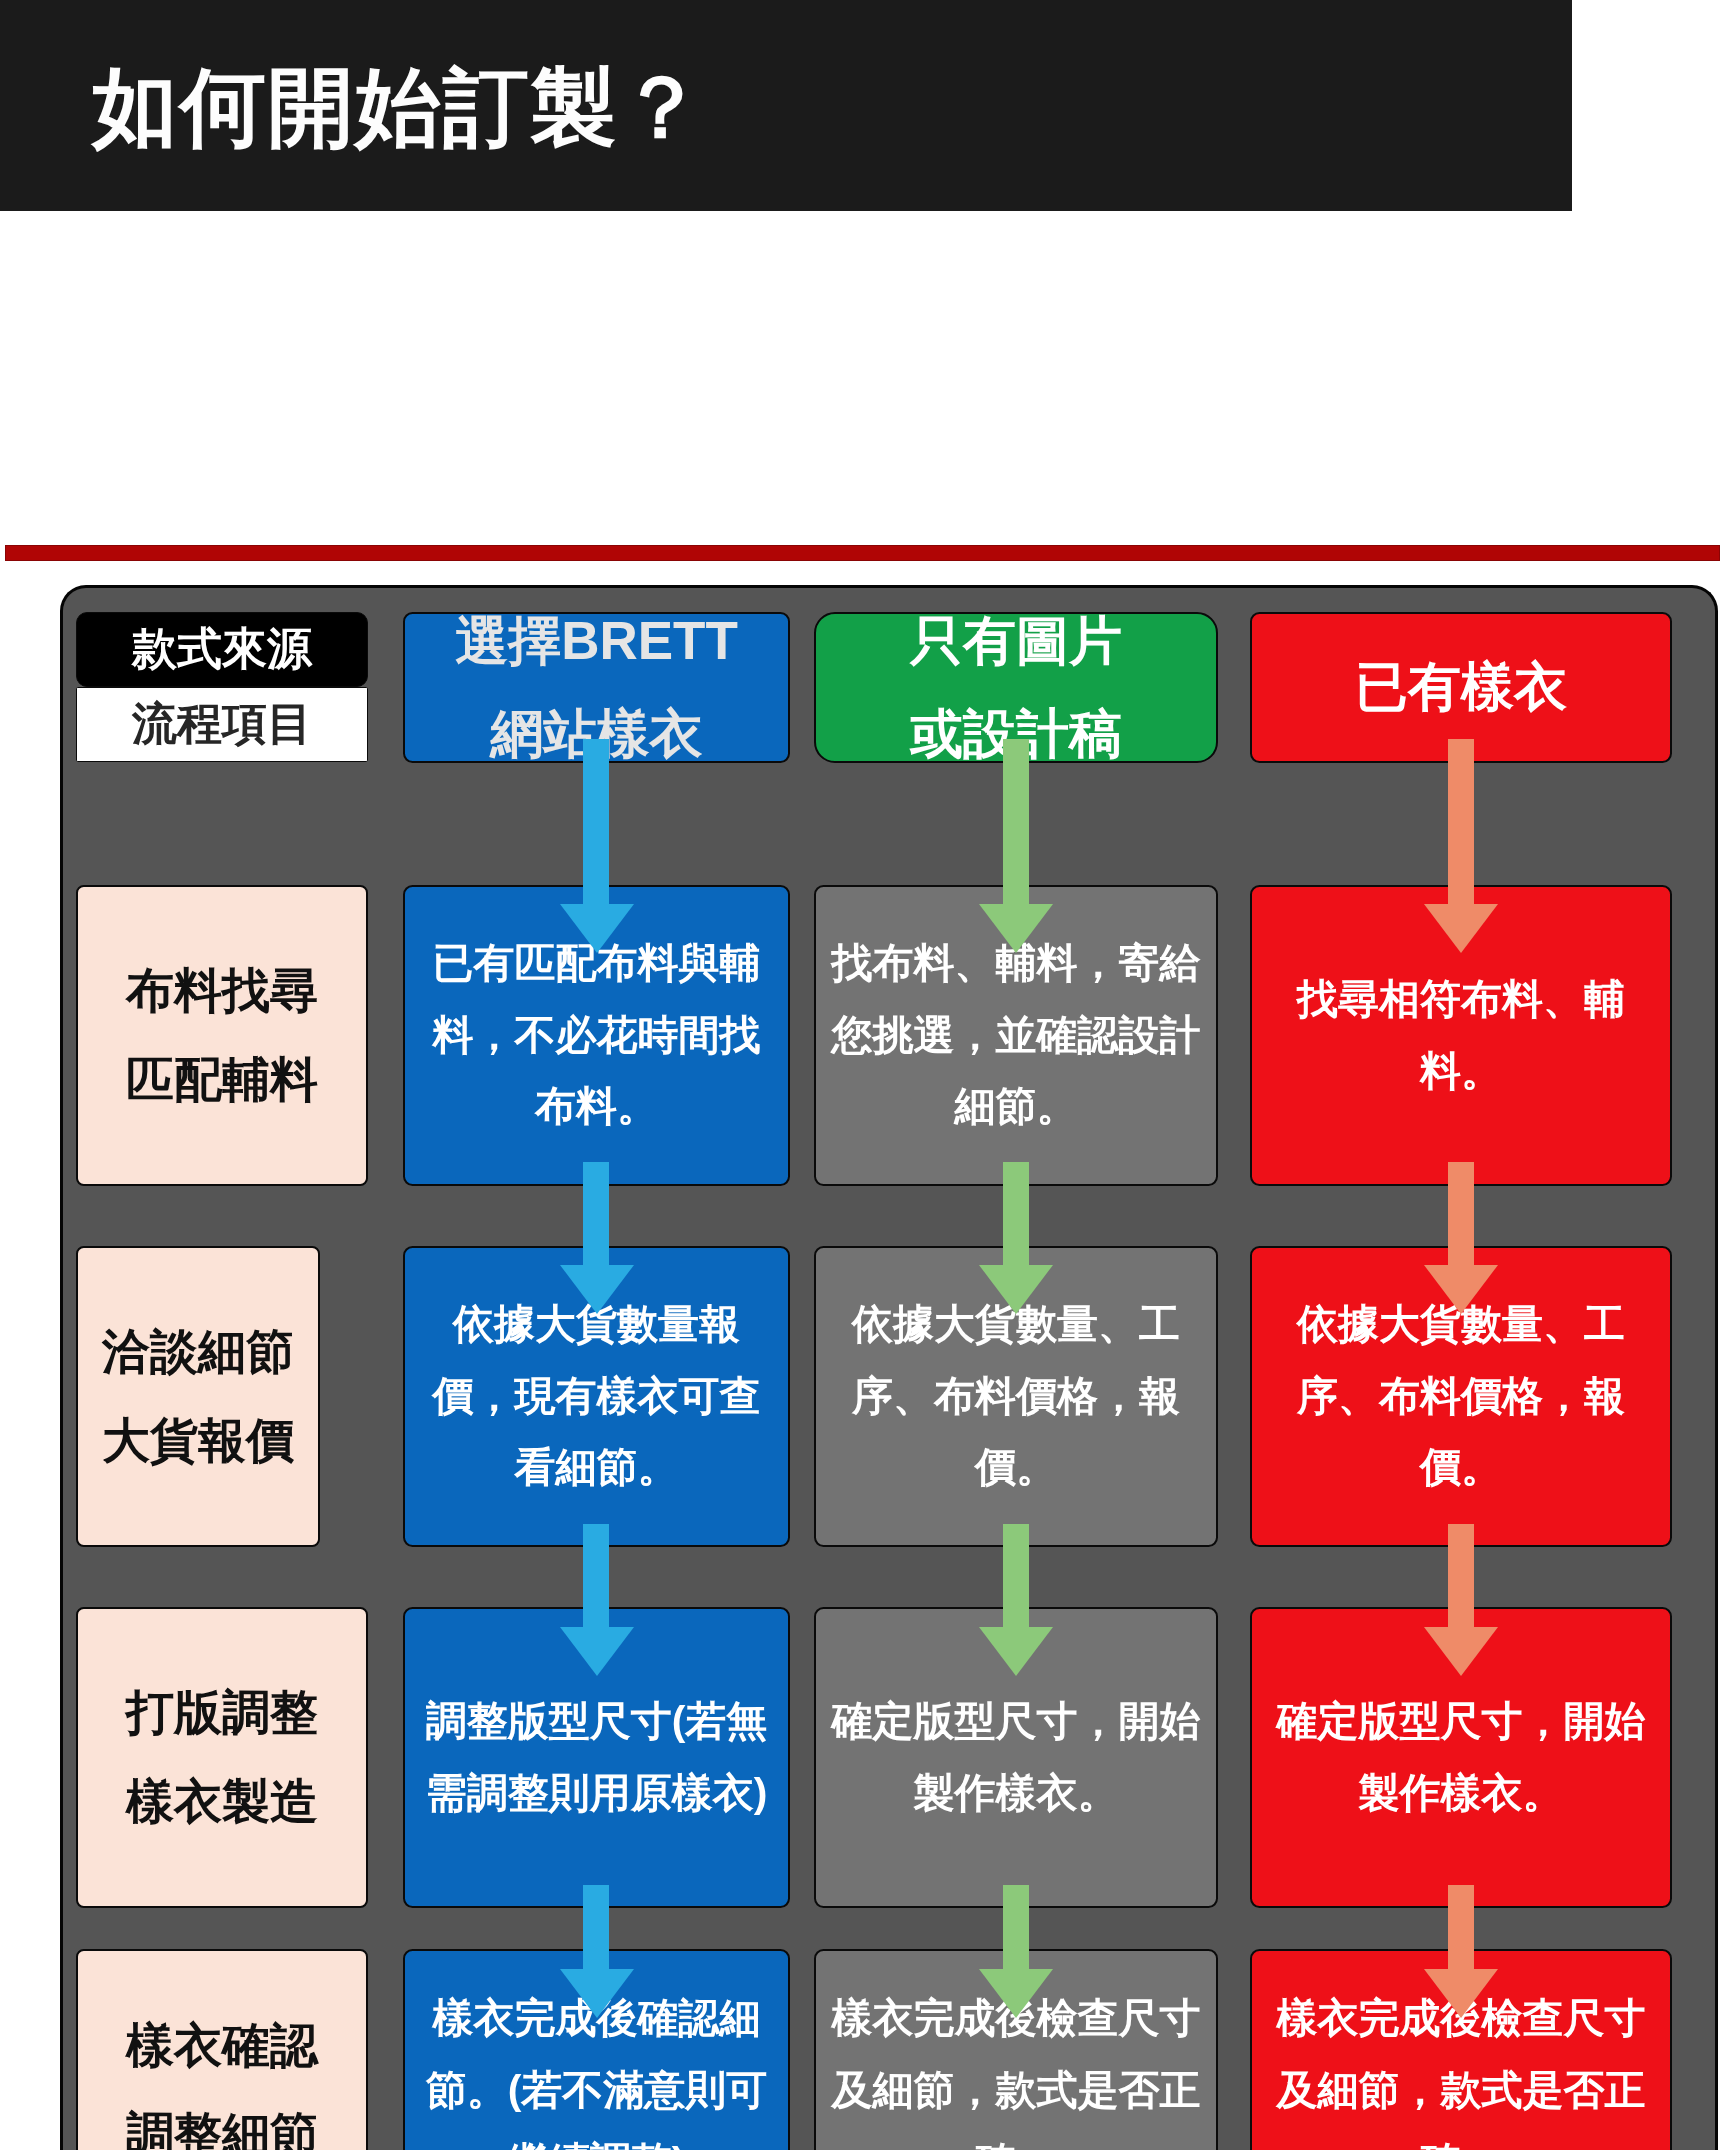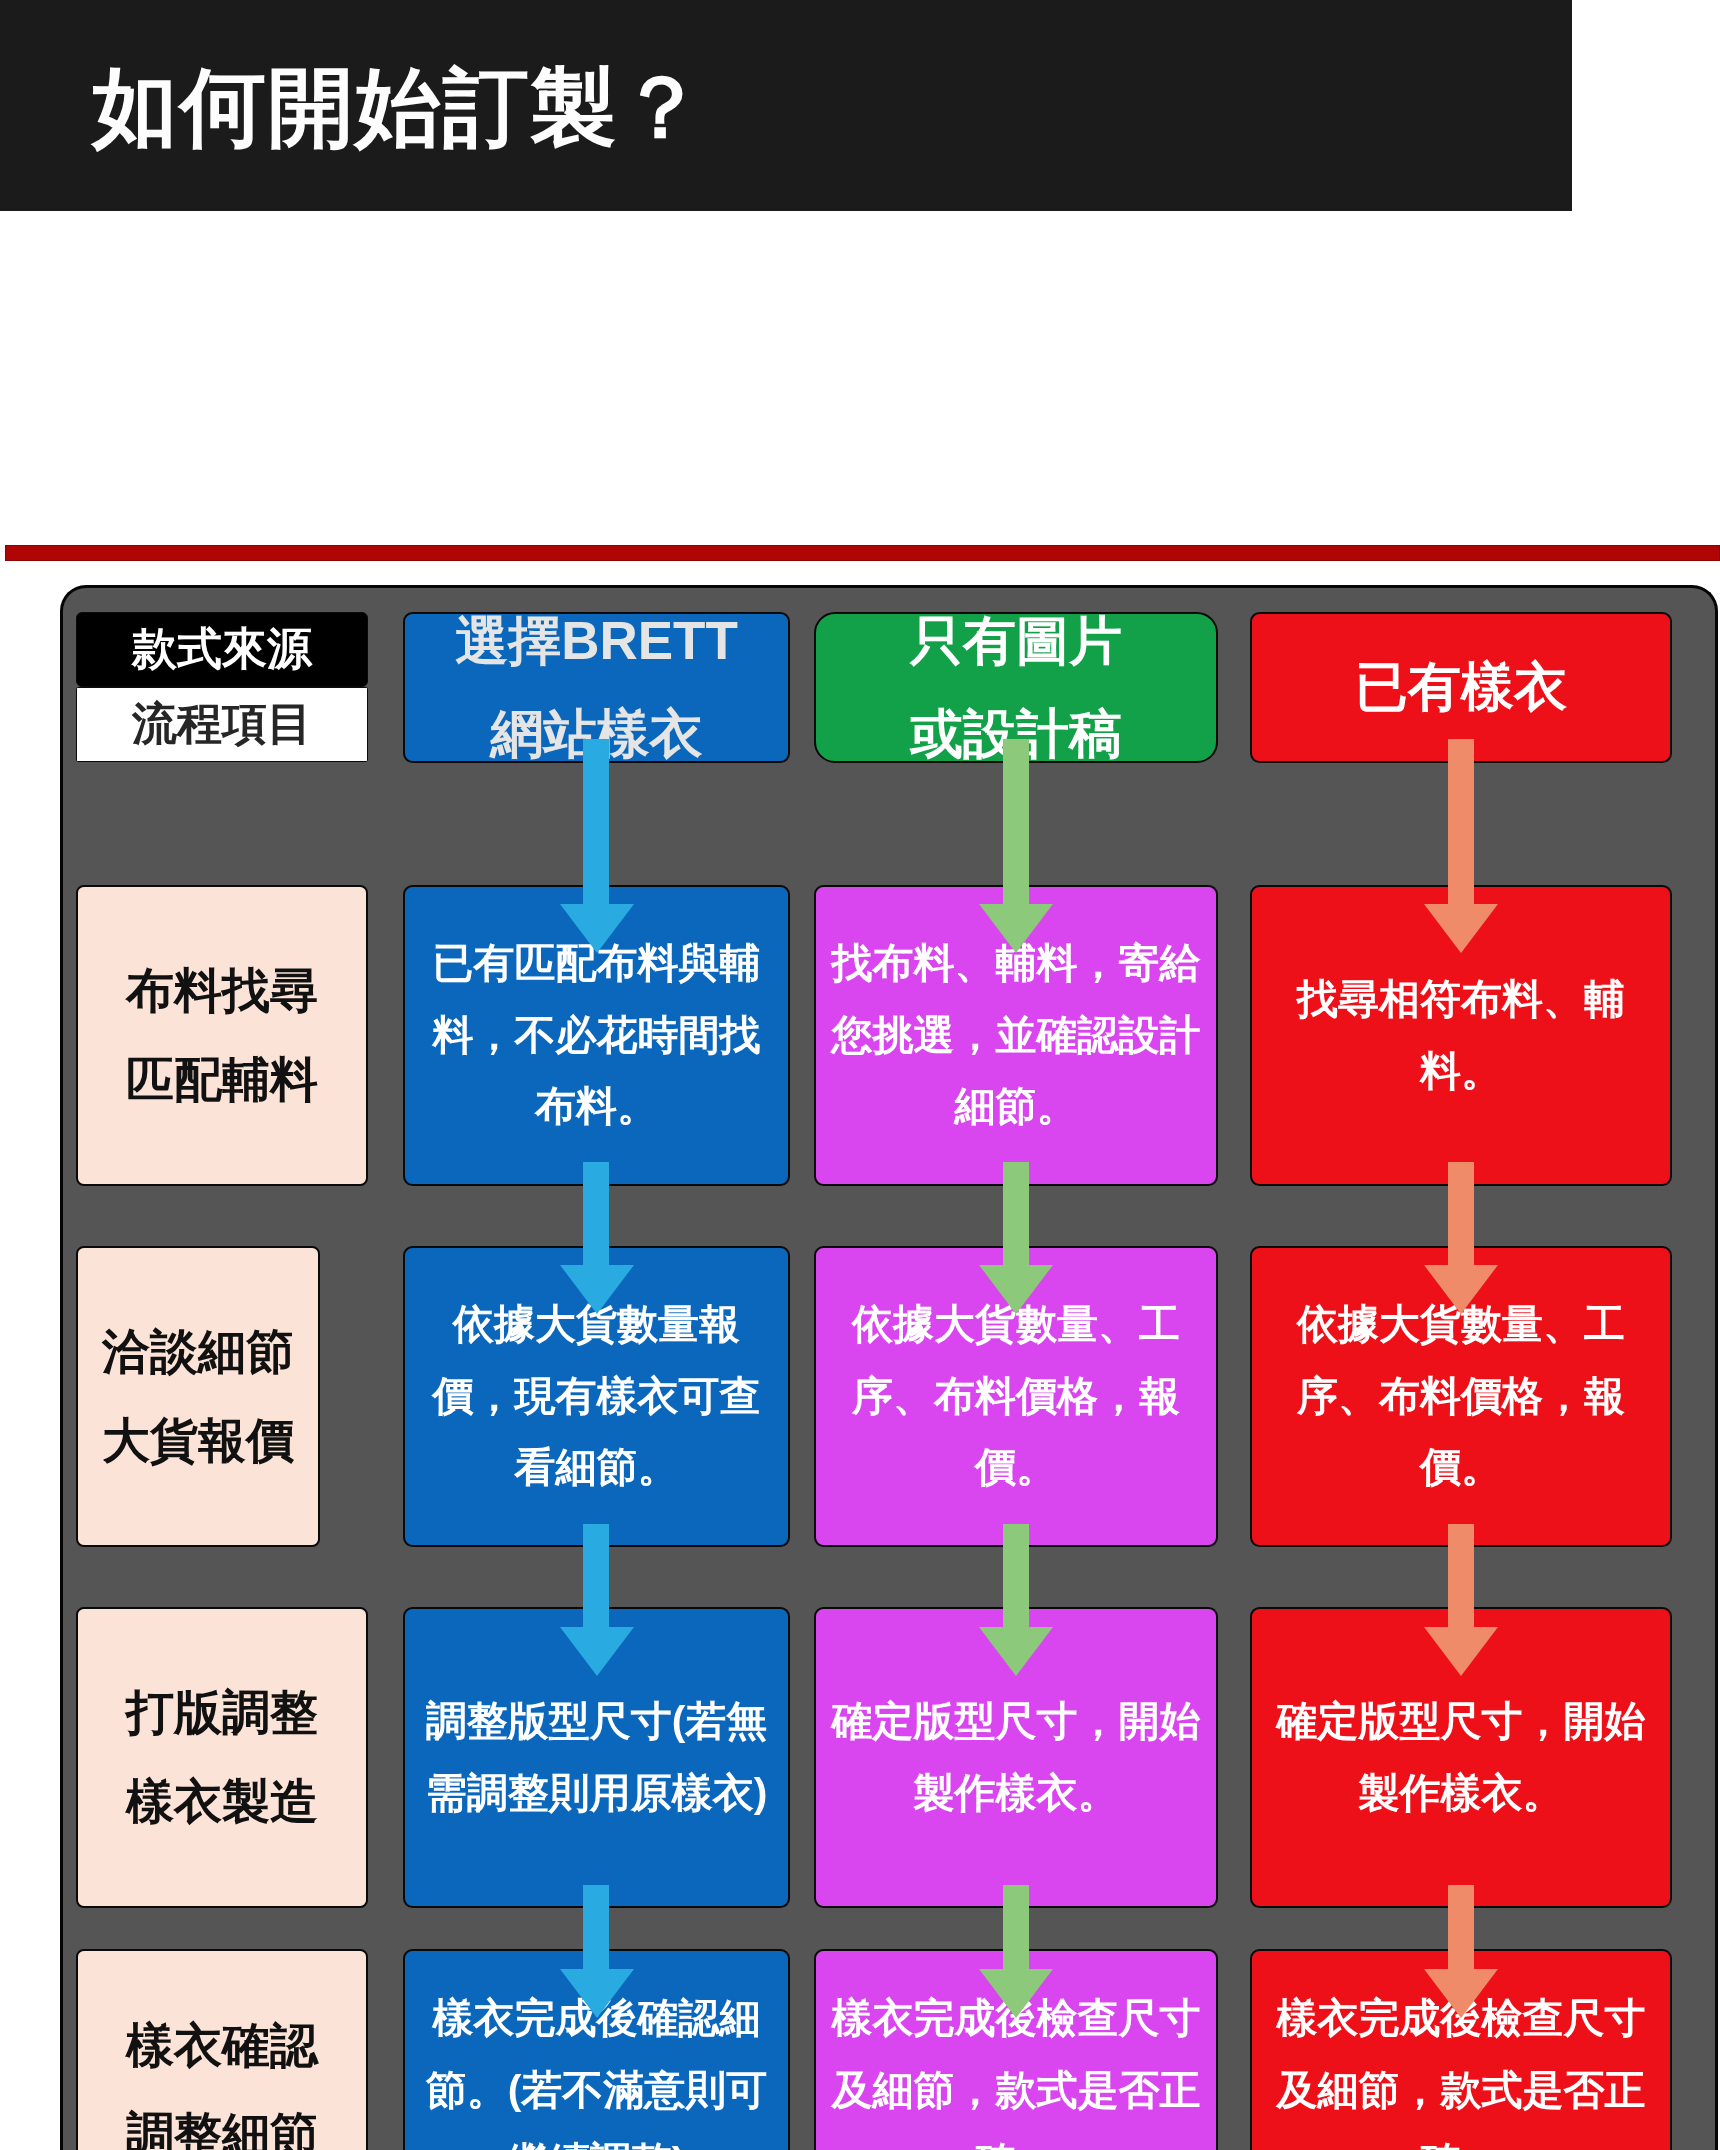--- a/index.html
+++ b/index.html
@@ -82,38 +82,38 @@
     justify-content: center;
     text-align: center;
     font-size: 41px;
     line-height: 1.75;
     font-weight: 700;
     padding: 6px 11.2px;
     overflow: hidden;
   }
   .cell.hdr-src {
     background: #000000; color: #ffffff;
-    border-radius: 6px;
+    border-radius: 11px;
     border-width: 1.7px;
     font-size: 45px;
   }
   .cell.hdr-step {
     background: #ffffff; color: #262626;
     border-radius: 1.7px;
     border-width: 1.7px;
     font-size: 45px;
   }
   .cell.label {
     background: #fbe3d7; color: #111111;
     font-size: 48px;
     border-radius: 7.7px;
     line-height: 1.85;
   }
   .cell.blue   { background: #0a67bc; color: #ffffff; }
-  .cell.green  { background: #d946ef; color: #ffffff; }
+  .cell.green  { background: #737373; color: #ffffff; }
   .cell.red    { background: #ee1018; color: #ffffff; }
   .cell.blue-h { background: #0a67bc; color: #e5e5e5; font-size: 53px; }
   .cell.green-h{ background: #12a048; color: #ffffff; font-size: 53px; }
   .cell.red-h  { background: #ee1018; color: #ffffff; font-size: 53px; }
 </style>
 </head>
 <body>
 
 <div id="page">
 

